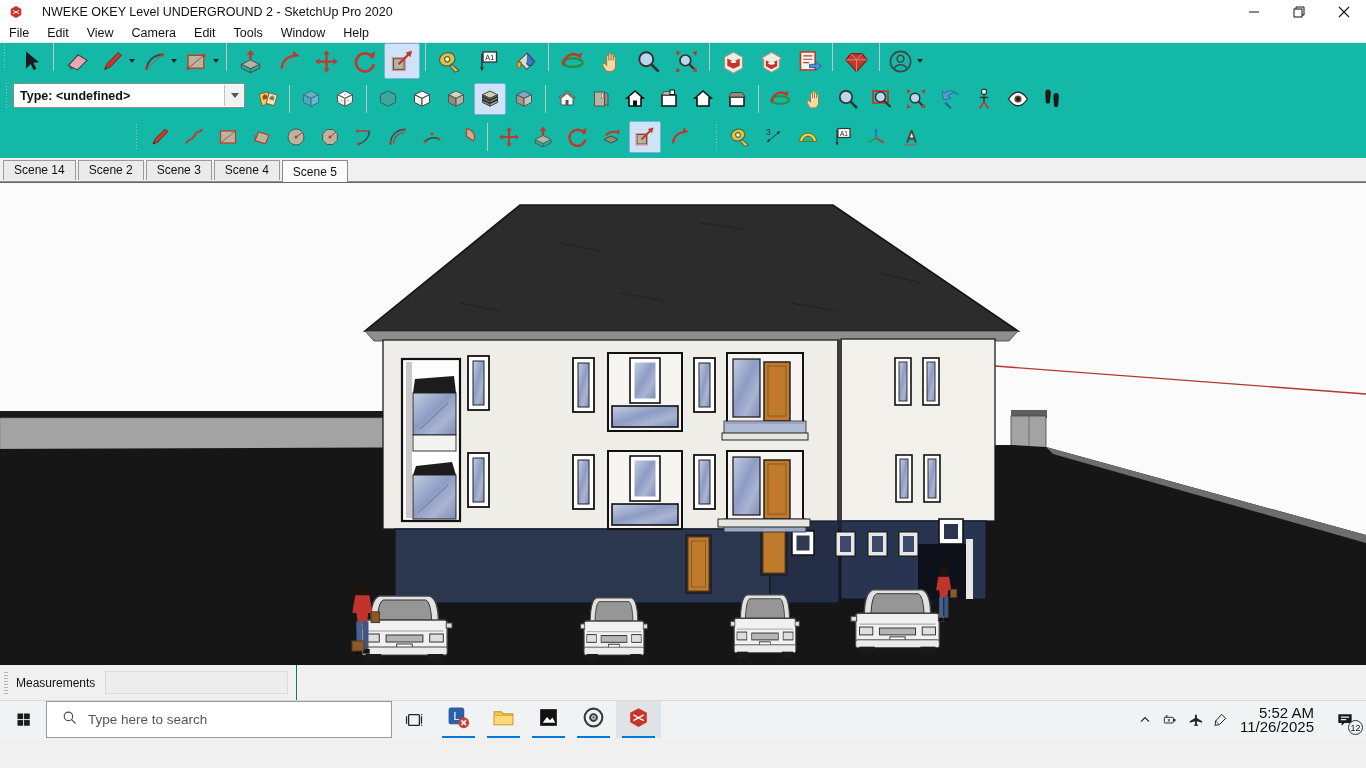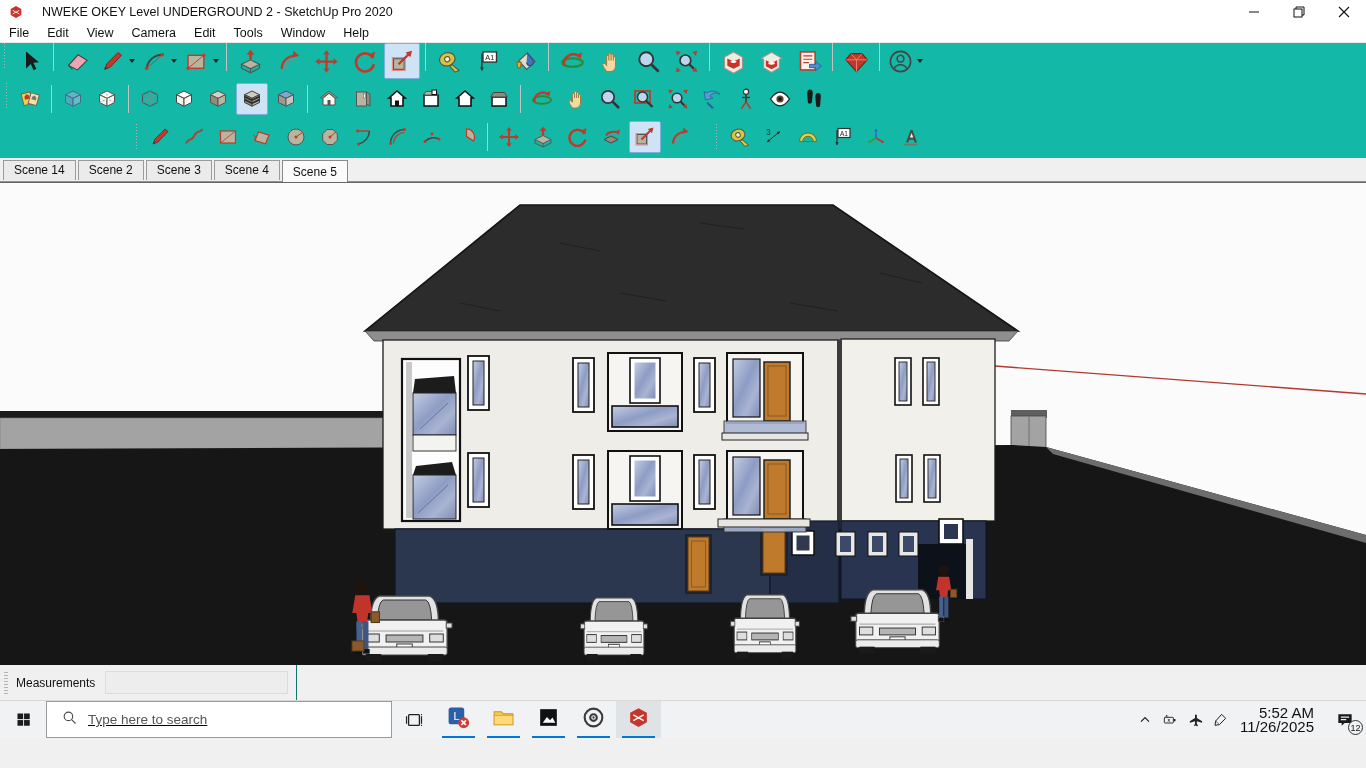--- a/index.html
+++ b/index.html
@@ -56,21 +56,21 @@
   
   .statusbar{height:30px;background:#f0f0f0;display:flex;align-items:center;font-size:12px;color:#111;border-top:1px solid #dadada;box-sizing:border-box;flex:0 0 auto;}
   .sicon{width:26px;height:22px;display:flex;align-items:center;justify-content:center;margin-left:4px;}
   .sicon svg{width:17px;height:17px;}
   .ssep{width:1px;height:16px;background:#b9b9b9;margin:0 8px 0 4px;}
 
   
   .taskbar{height:38px;background:#f1f2f3;border-top:1px solid #d8d8d8;display:flex;align-items:stretch;box-sizing:border-box;flex:0 0 auto;}
   .startbtn{width:46px;display:flex;align-items:center;justify-content:center;}
   .startbtn svg{width:17px;height:17px;}
-  .searchbox{width:346px;background:#fff;border:1px solid #9a9a9a;display:flex;align-items:center;box-sizing:border-box;text-decoration:underline;}
+  .searchbox{width:346px;background:#fff;border:1px solid #9a9a9a;display:flex;align-items:center;box-sizing:border-box;}
   .searchbox svg{width:17px;height:17px;margin:0 10px 0 14px;}
   .searchtext{font-size:13.5px;color:#555;}
   .tvbtn{width:44px;display:flex;align-items:center;justify-content:center;}
   .tvbtn svg{width:20px;height:20px;}
   .tapp{width:45px;display:flex;align-items:center;justify-content:center;position:relative;}
   .tapp svg{width:25px;height:25px;}
   .tapp .runline{position:absolute;bottom:0;left:6px;right:6px;height:2.5px;background:#0078d7;}
   .tapp.active{background:#dfe3e6;}
   .trayspacer{flex:1;}
   .trayicon{width:25px;display:flex;align-items:center;justify-content:center;}
@@ -329,20 +329,24 @@
             <circle cx="12" cy="9.5" r="3" fill="none" stroke="#444" stroke-width="1.4"></circle>
             <path d="M6.5 18.2a6.2 6.2 0 0 1 11 0" fill="none" stroke="#444" stroke-width="1.4"></path>
           </svg>
         </span>
         <span class="ddarrow"></span>
       </div>
     </div>
 
   <div class="tbrow" id="row2">
     <div class="grip"></div>
+    <div class="combo">
+      <span class="cval">Type: &lt;undefined&gt;</span>
+      <span class="cbtn"></span>
+    </div>
     <span id="row2rest" style="display:flex;align-items:center;">
         <div class="tbtn">
           <span class="ticon">
             <svg viewBox="0 0 24 24">
               <g transform="rotate(-14 10 12)">
                 <rect x="4.5" y="5.5" width="9" height="12" fill="#e8d44d" stroke="#666"></rect>
                 <path d="M7 9l2.5-2L12 9v3H7z" fill="#c0392b"></path>
               </g>
               <g transform="rotate(16 15 12)">
                 <rect x="11.5" y="6.5" width="8.5" height="11" fill="#f0e6a0" stroke="#666"></rect>

